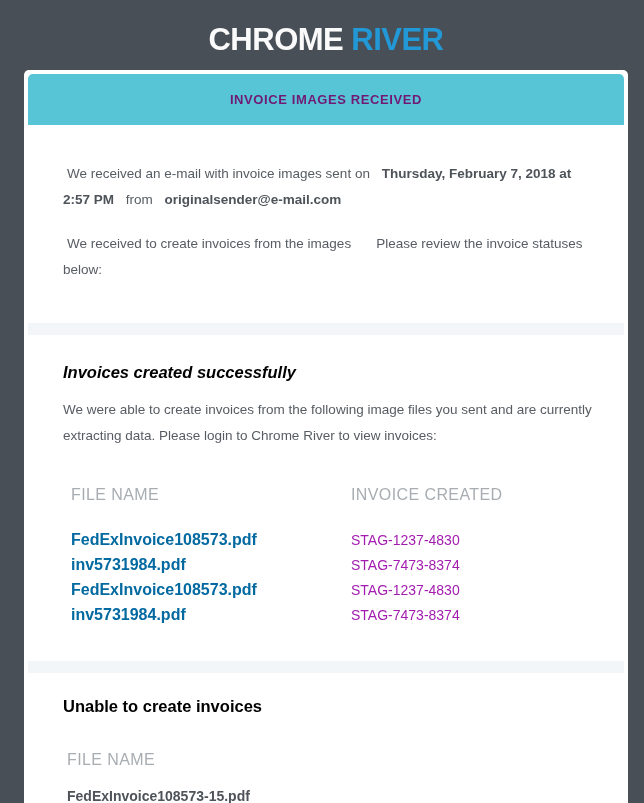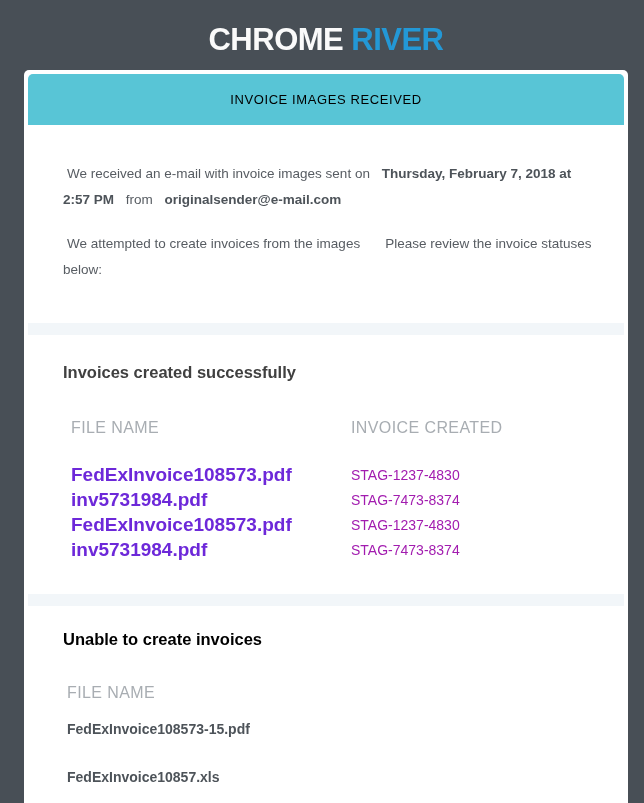--- a/index.html
+++ b/index.html
@@ -25,48 +25,48 @@
     border-radius: 5px;
     min-height: 700px;
   }
   .banner {
     height: 51px;
     background: #58C5D6;
     border-radius: 5px 5px 0 0;
     display: flex; align-items: center; justify-content: center;
   }
   .banner-title {
-    color: #000000; font-size: 13px; font-weight: normal; letter-spacing: 0.6px;
+    color: #701a75; font-size: 13px; font-weight: bold; letter-spacing: 0.6px;
   }
   .section { padding-left: 31px; padding-right: 26px; }
   .section p {
     font-size: 13.5px; line-height: 26px; color: #575C62;
   }
   .section p b { color: #4D5359; }
   .intro { padding-top: 32px; padding-bottom: 36px; }
   .intro .para1 { margin-bottom: 10px; }
   .gap { display: inline-block; width: 17px; }
   .separator { height: 12px; background: #F2F6F9; }
   .section h2 { font-size: 16.5px; font-weight: bold; margin-bottom: 7px; }
   .success { padding-top: 24px; padding-bottom: 34px; }
-  .success h2 { color: #404040; }
+  .success h2 { color: #000000; font-style: italic; }
   .failure { padding-top: 20px; padding-bottom: 46px; }
   .failure h2 { color: #000000; }
   .col-header {
     font-size: 16px; color: #A8ADB2; letter-spacing: 0.4px; font-weight: normal;
   }
   .file-table { margin-top: 21px; }
   .file-table .trow {
     display: grid; grid-template-columns: 280px 1fr;
     align-items: center;
   }
   .file-table .thead { margin-bottom: 11px; }
   .file-table .trow + .trow { margin-top: 0; }
   .file-table .data-row { height: 25px; }
-  .cell-file { font-size: 19px; font-weight: bold; color: #6d28d9; }
+  .cell-file { font-size: 16px; font-weight: bold; color: #0369a1; }
   .cell-invoice { font-size: 14px; color: #a21caf; }
   .fail-list { margin-top: 23px; }
   .fail-list .col-header { display: block; margin-bottom: 11px; }
   .fail-file {
     font-size: 14px; font-weight: bold; color: #4D5359;
     margin-bottom: 10px;
   }
   .fail-file:last-child { margin-bottom: 0; margin-top: 24px; }
 </style>
 </head>
@@ -79,27 +79,28 @@
 </div>
 
 <div class="card">
 
   <div class="banner">
     <span class="banner-title">INVOICE IMAGES RECEIVED</span>
   </div>
 
   <div class="section intro">
     <p class="para1"><span>We received an e-mail with invoice images sent on </span><b>Thursday, February 7, 2018 at 2:57 PM</b><span> from </span><b>originalsender@e-mail.com</b></p>
-    <p class="para2"><span>We attempted to create invoices from the images</span><span class="gap"></span><span>Please review the invoice statuses below:</span></p>
+    <p class="para2"><span>We received to create invoices from the images</span><span class="gap"></span><span>Please review the invoice statuses below:</span></p>
   </div>
 
   <div class="separator"></div>
 
   <div class="section success">
     <h2>Invoices created successfully</h2>
+    <p>We were able to create invoices from the following image files you sent and are currently extracting data. Please login to Chrome River to view invoices:</p>
     <div class="file-table">
       <div class="trow thead">
         <span class="col-header">FILE NAME</span>
         <span class="col-header">INVOICE CREATED</span>
       </div>
       <div class="trow data-row">
         <span class="cell-file">FedExInvoice108573.pdf</span>
         <span class="cell-invoice">STAG-1237-4830</span>
       </div>
       <div class="trow data-row">

